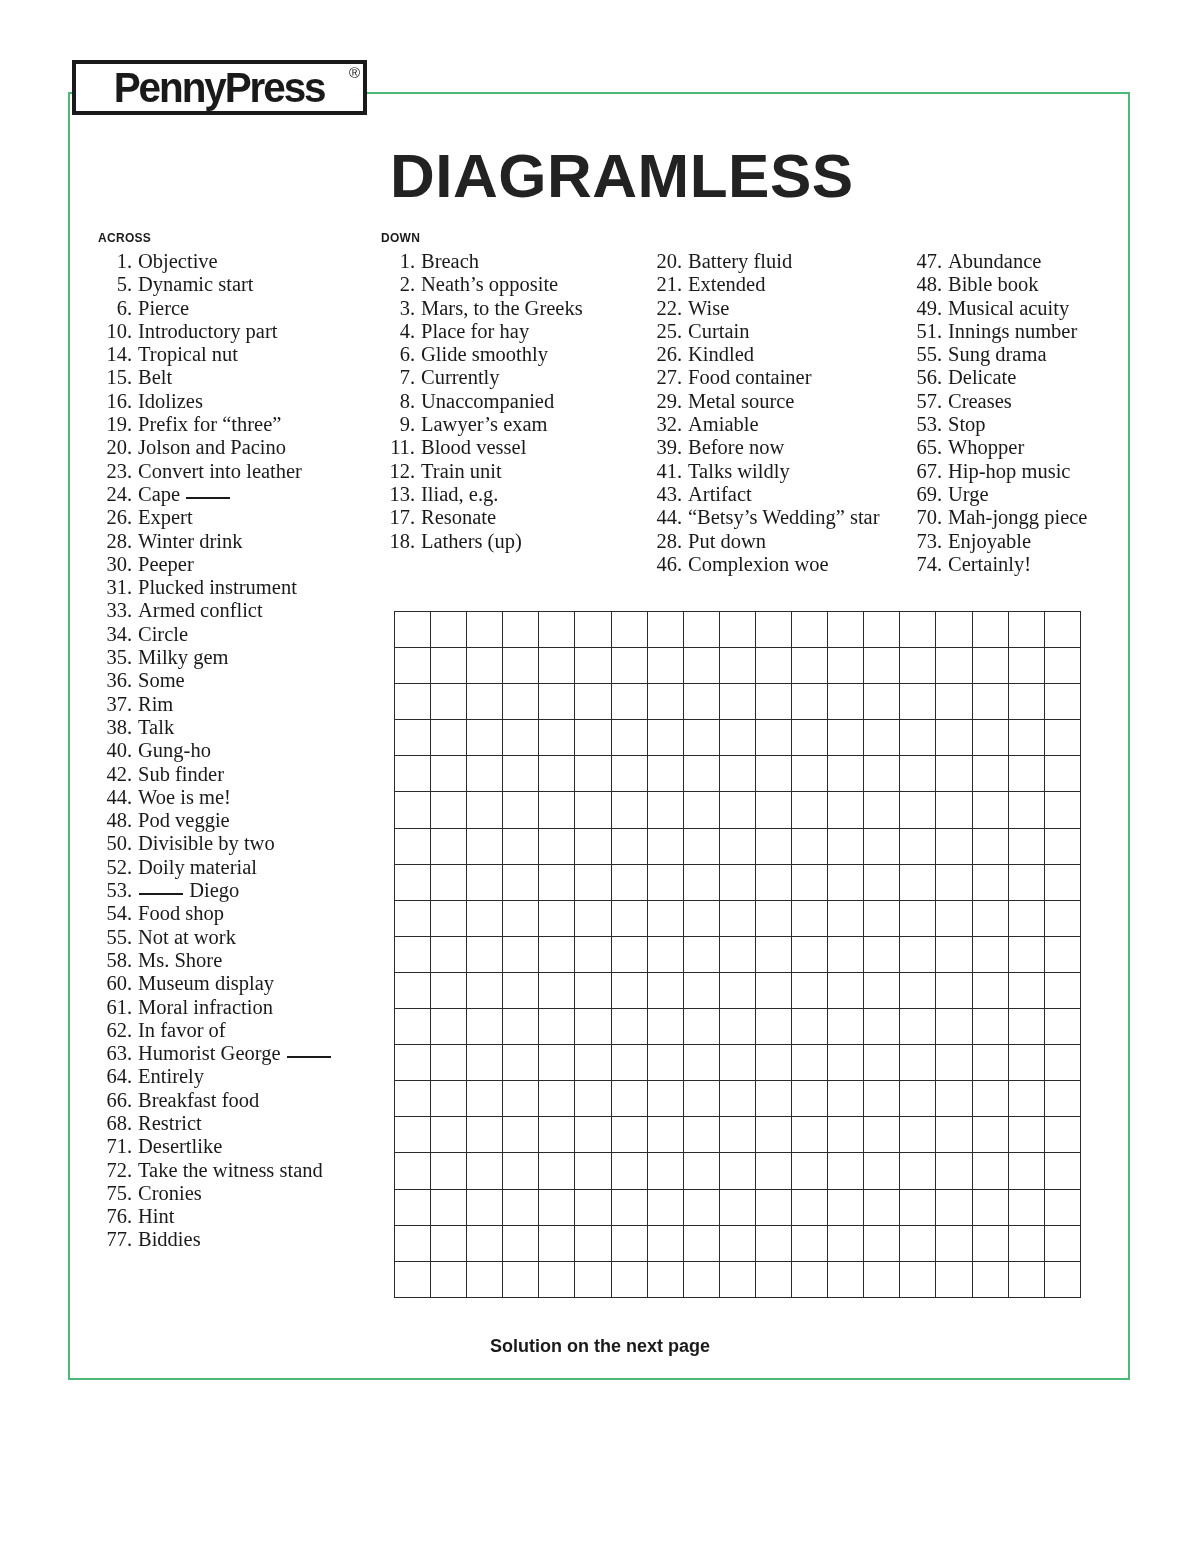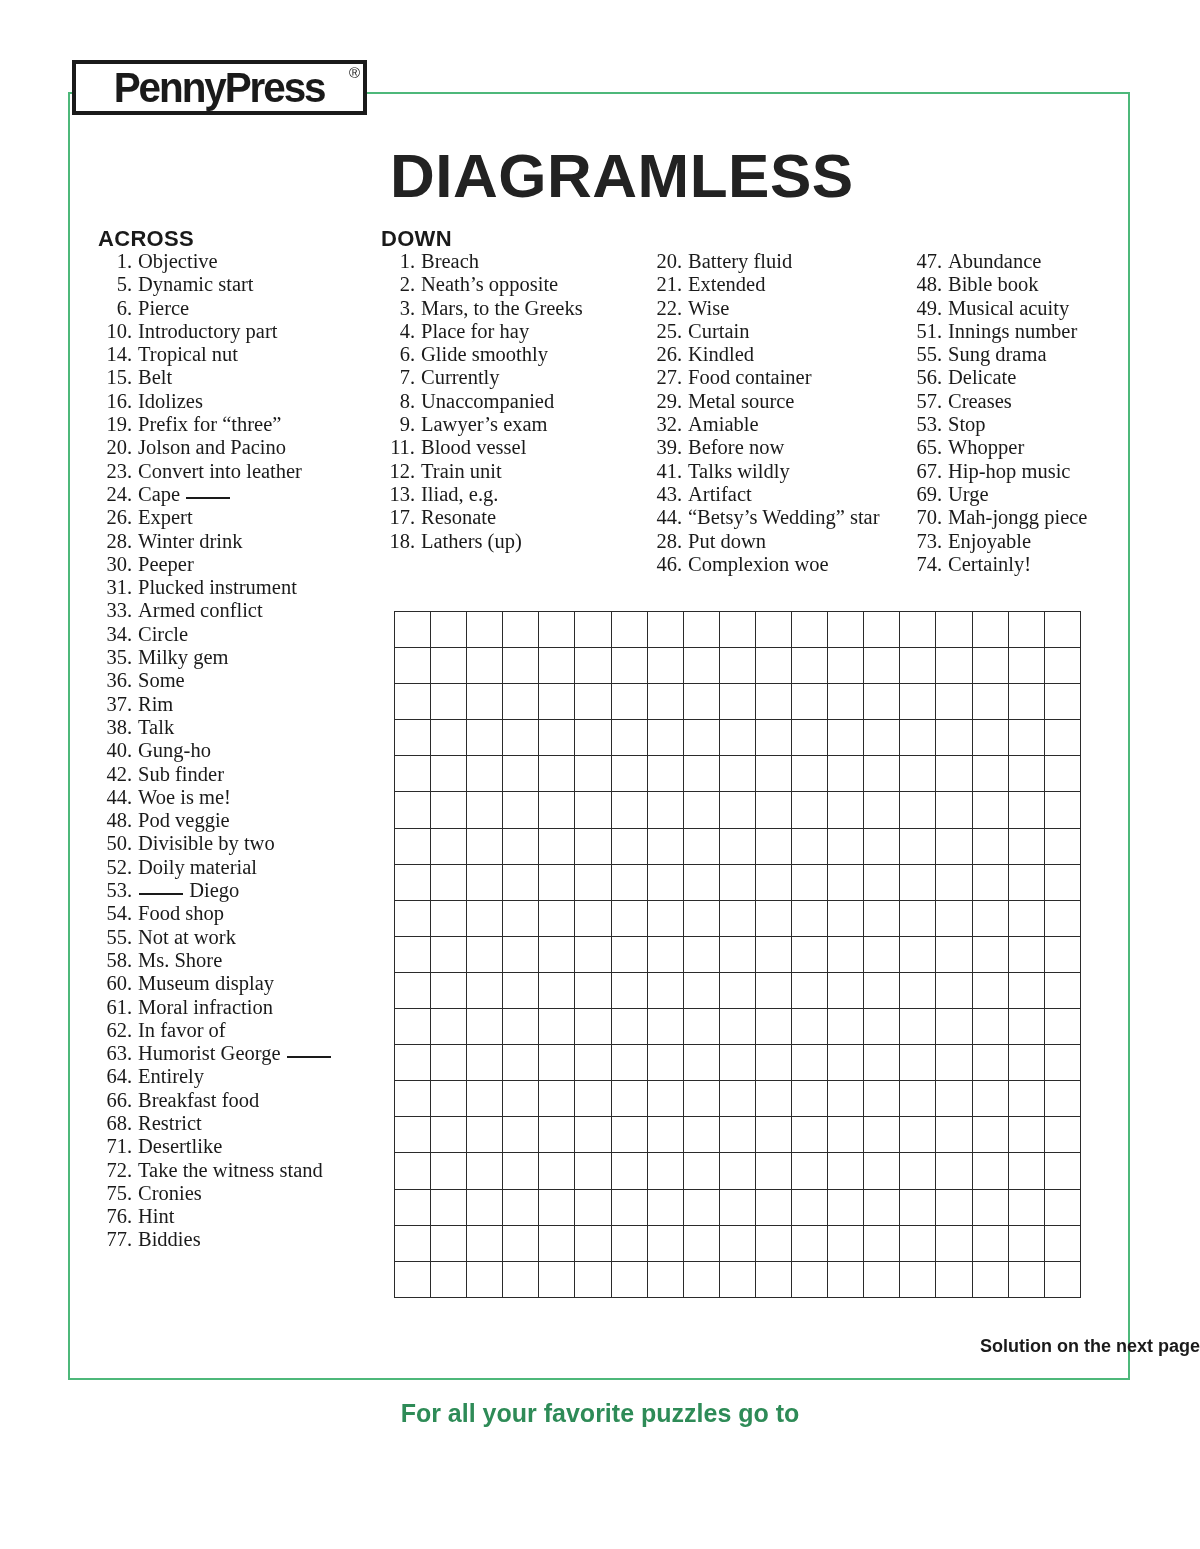--- a/index.html
+++ b/index.html
@@ -84,21 +84,21 @@
     color: #1a1a1a;
   }
   #col-across { left: 98px;  top: 228px; width: 262px; }
   #col-down   { left: 381px; top: 228px; width: 250px; }
   #col-three  { left: 648px; top: 228px; width: 250px; }
   #col-four   { left: 908px; top: 228px; width: 230px; }
 
   .col-heading {
     font-family: "Liberation Sans", "DejaVu Sans", sans-serif;
     font-weight: bold;
-    font-size: 22px;
+    font-size: 12px;
     letter-spacing: 0.3px;
     color: #1a1a1a;
     margin-bottom: 1px;
     line-height: 21px;
   }
   .col-heading.spacer { visibility: hidden; }
 
   .clue {
     display: flex;
     align-items: flex-start;
@@ -137,21 +137,21 @@
     padding: 0;
     background: #ffffff;
   }
 
   
   #solution-note {
     position: absolute;
     left: 0;
     top: 1336px;
     width: 1200px;
-    text-align: right;
+    text-align: center;
     font-family: "Liberation Sans", "DejaVu Sans", sans-serif;
     font-weight: bold;
     font-size: 18px;
     color: #1a1a1a;
   }
 
   
   #footer { position: absolute; left: 0; top: 1398px; width: 1200px; text-align: center; }
   #promo-line {
     font-family: "Liberation Sans", "DejaVu Sans", sans-serif;
@@ -950,14 +950,13 @@
         <td></td>
         <td></td>
         <td></td>
       </tr>
     </tbody>
   </table>
 
 <div id="solution-note">Solution on the next page</div>
 
 <div id="footer">
-  <div id="promo-line">For all your favorite puzzles go to</div>
 </div>
 
 </body></html>

